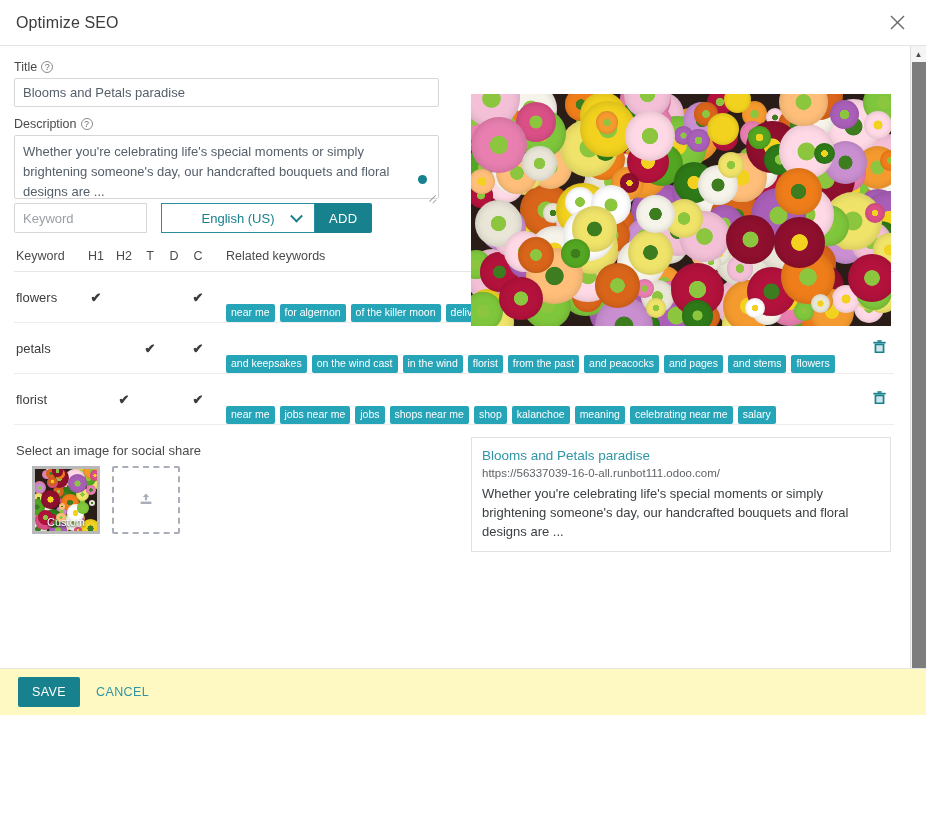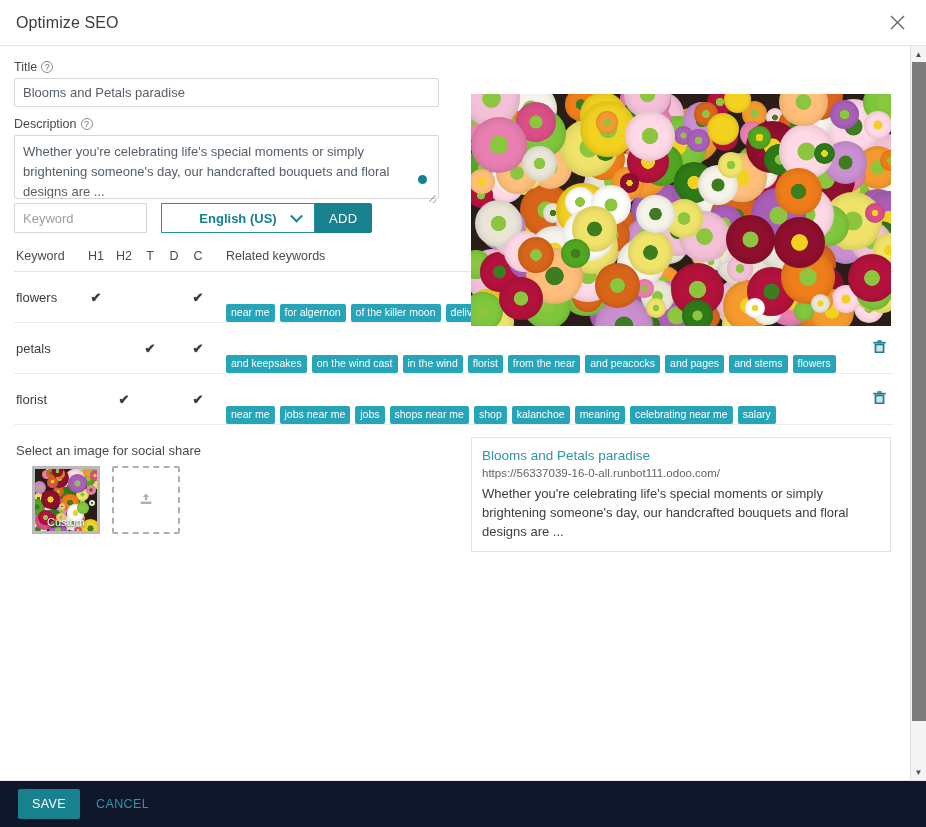--- a/index.html
+++ b/index.html
@@ -6,21 +6,21 @@
   html, body {
     margin: 0; padding: 0;
     width: 926px; height: 827px;
     background: #ffffff;
     font-family: "Liberation Sans", sans-serif;
     color: #374151;
     overflow: hidden;
   }
   .dialog {
     position: relative;
-    width: 926px; height: 827px;
+    width: 926px; height: 715px;
     background: #fff;
     display: flex; flex-direction: column;
   }
 
   
   .dlg-header {
     height: 46px;
     flex: 0 0 46px;
     display: flex; align-items: center;
     padding: 0 16px 0 16px;
@@ -110,21 +110,21 @@
     padding: 4px 8px; font-size: 13px; color: #55606b;
     font-family: "Liberation Sans", sans-serif; outline: none; background: #fff;
   }
   .kw-input::placeholder { color: #9aa0a6; }
   .kw-select {
     width: 154px; height: 30px; margin-left: 14px;
     border: 1px solid #2a8f9c; border-radius: 0;
     background: #fff; color: #17818e; font-size: 13px;
     font-family: "Liberation Sans", sans-serif;
     display: flex; align-items: center; justify-content: center;
-    position: relative; cursor: pointer; font-weight: bold;
+    position: relative; cursor: pointer;
   }
   .kw-select .chev {
     position: absolute; right: 13px; top: 50%; transform: translateY(-60%);
     width: 9px; height: 9px;
     border-right: 2px solid #17818e; border-bottom: 2px solid #17818e;
     transform: translateY(-70%) rotate(45deg);
   }
   .kw-add {
     height: 30px; padding: 0 14px;
     background: #17818e; color: #ffffff;
@@ -205,21 +205,21 @@
   .sp-body { padding: 8px 10px 10px 10px; }
   .sp-title { color: #2f95a5; font-size: 13.5px; line-height: 19px; }
   .sp-url { color: #5f6368; font-size: 11.5px; line-height: 17px; }
   .sp-desc { color: #3c4043; font-size: 13px; line-height: 19px; margin-top: 2px; }
 
   
   .dlg-footer {
     flex: 0 0 47px; height: 47px;
     display: flex; align-items: center; gap: 10px;
     padding: 0 18px;
-    border-top: 1px solid #e4e4e4; background: #0f172a;
+    border-top: 1px solid #e4e4e4; background: #fef9c3;
   }
   .btn-save {
     background: #17818e; color: #fff; border: none;
     padding: 8px 14px; font-size: 12.5px; letter-spacing: .4px;
     cursor: pointer; border-radius: 2px;
     font-family: "Liberation Sans", sans-serif;
   }
   .btn-cancel {
     background: none; border: none; color: #2f95a5;
     font-size: 12.5px; letter-spacing: .4px; cursor: pointer;
@@ -342,21 +342,21 @@
                 <div class="c-h2"></div>
                 <div class="c-t"><span class="chk">✔</span></div>
                 <div class="c-d"></div>
                 <div class="c-c"><span class="chk">✔</span></div>
                 <div class="c-rel">
                   <div class="badges">
                     <span class="badge">and keepsakes</span>
                     <span class="badge">on the wind cast</span>
                     <span class="badge">in the wind</span>
                     <span class="badge">florist</span>
-                    <span class="badge">from the near</span>
+                    <span class="badge">from the past</span>
                     <span class="badge">and peacocks</span>
                     <span class="badge">and pages</span>
                     <span class="badge">and stems</span>
                     <span class="badge">flowers</span>
                   </div>
                 </div>
                 <div class="c-del"><svg width="13" height="14" viewBox="0 0 13 14">
                     <rect x="1.6" y="3.6" width="9.8" height="9.4" fill="#17818e"></rect>
                     <rect x="3.3" y="5.3" width="6.4" height="6.2" fill="#cfe7ea"></rect>
                     <rect x="0.3" y="1.8" width="12.4" height="1.7" fill="#17818e"></rect>

